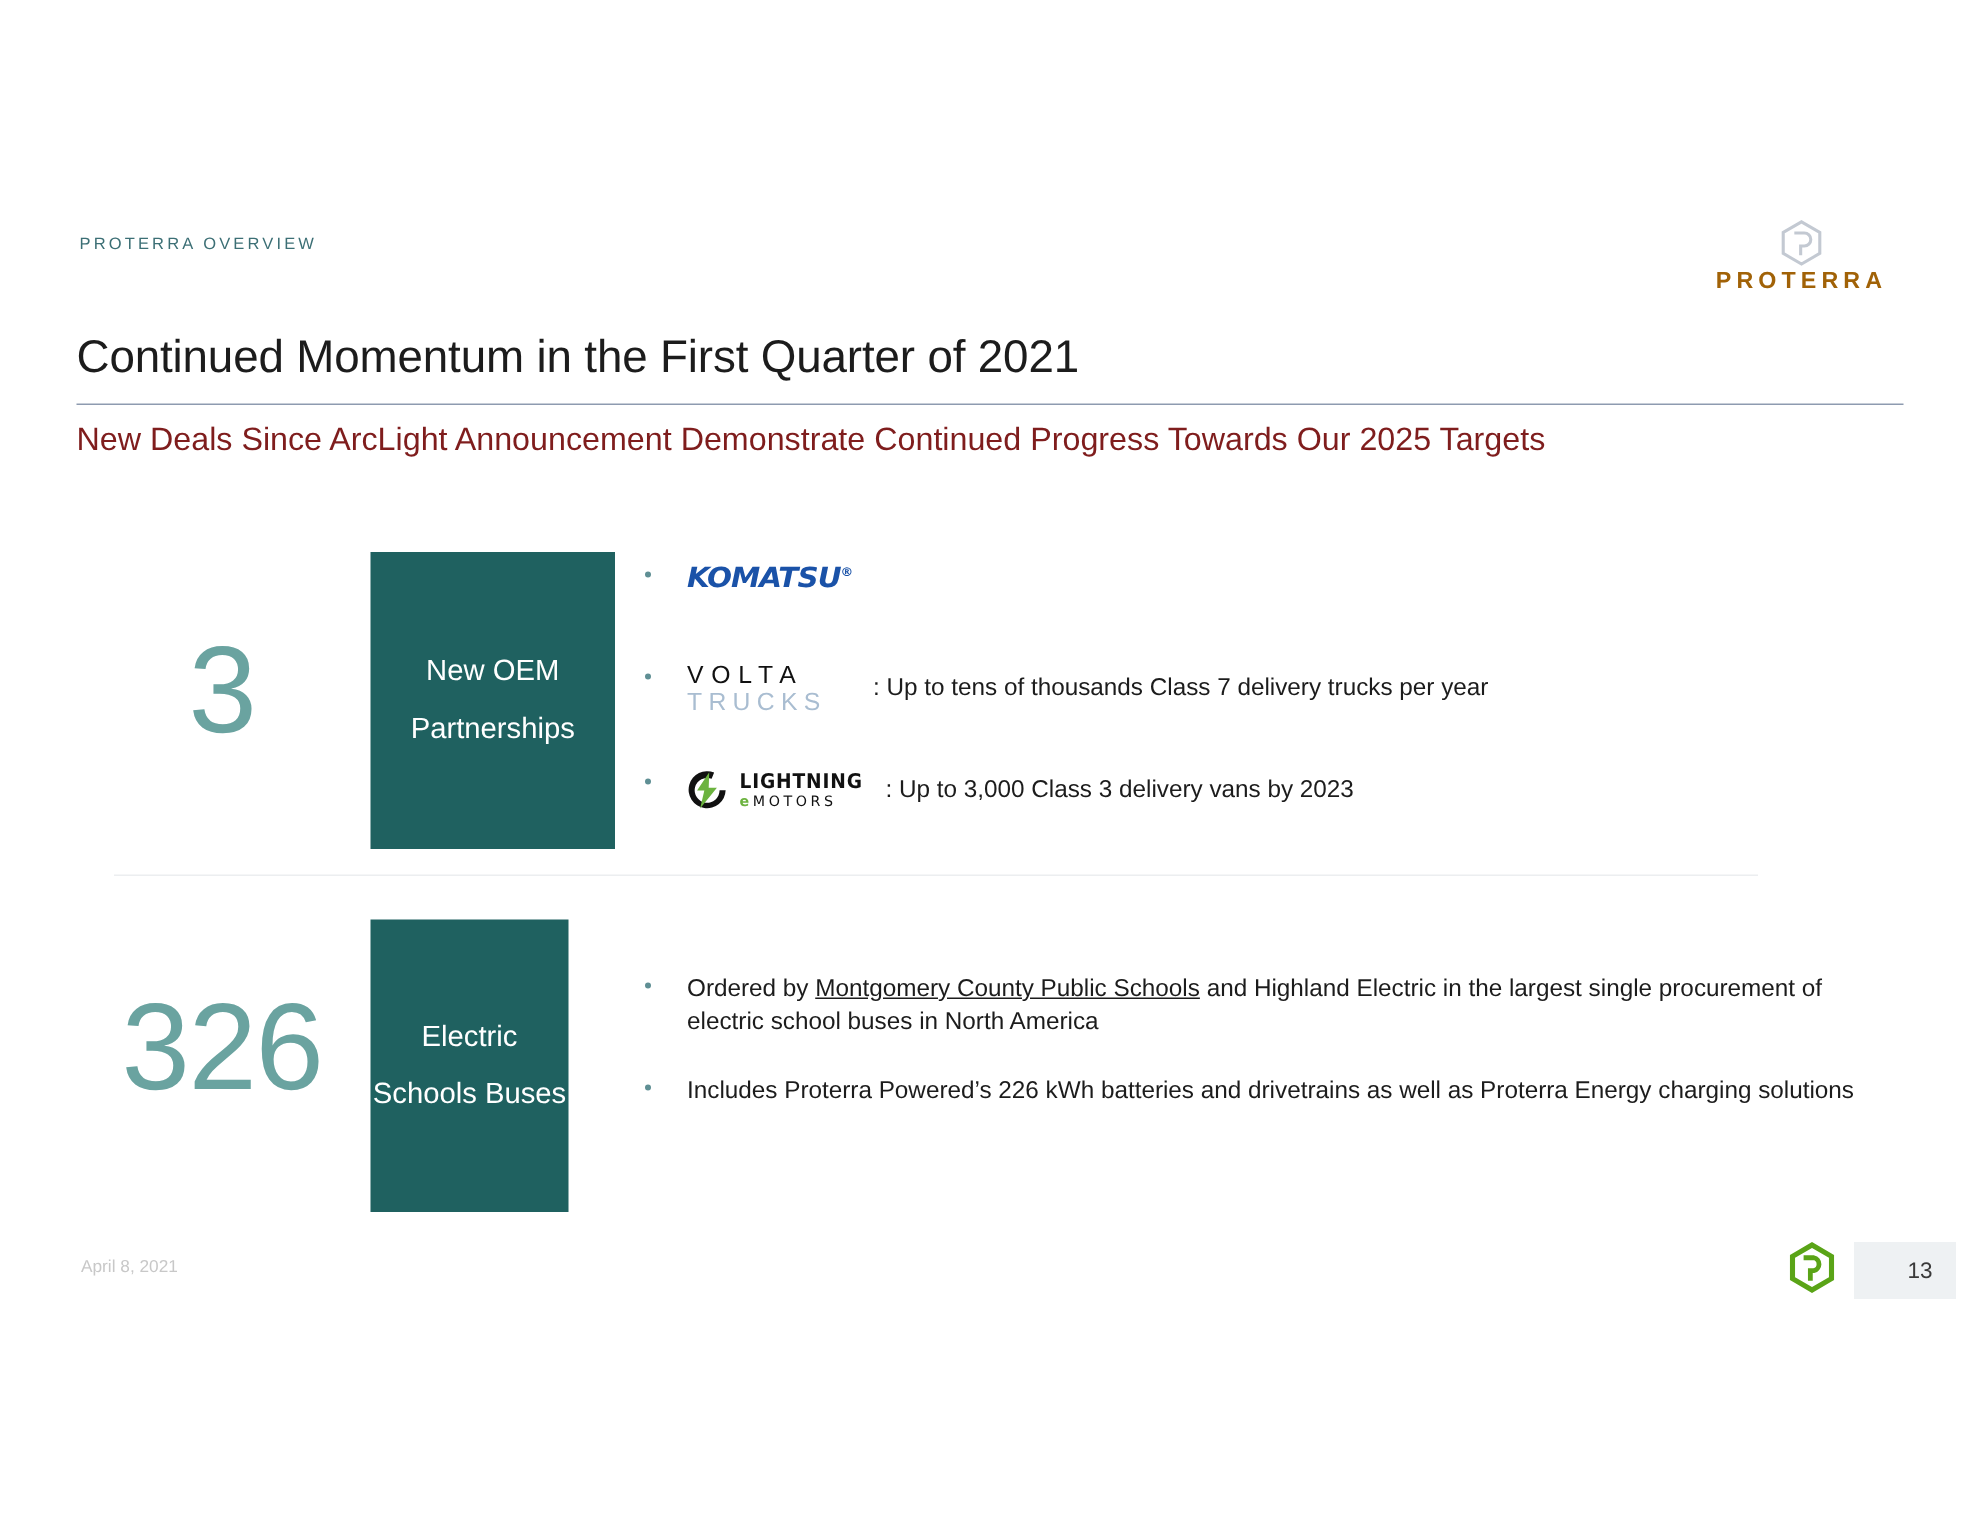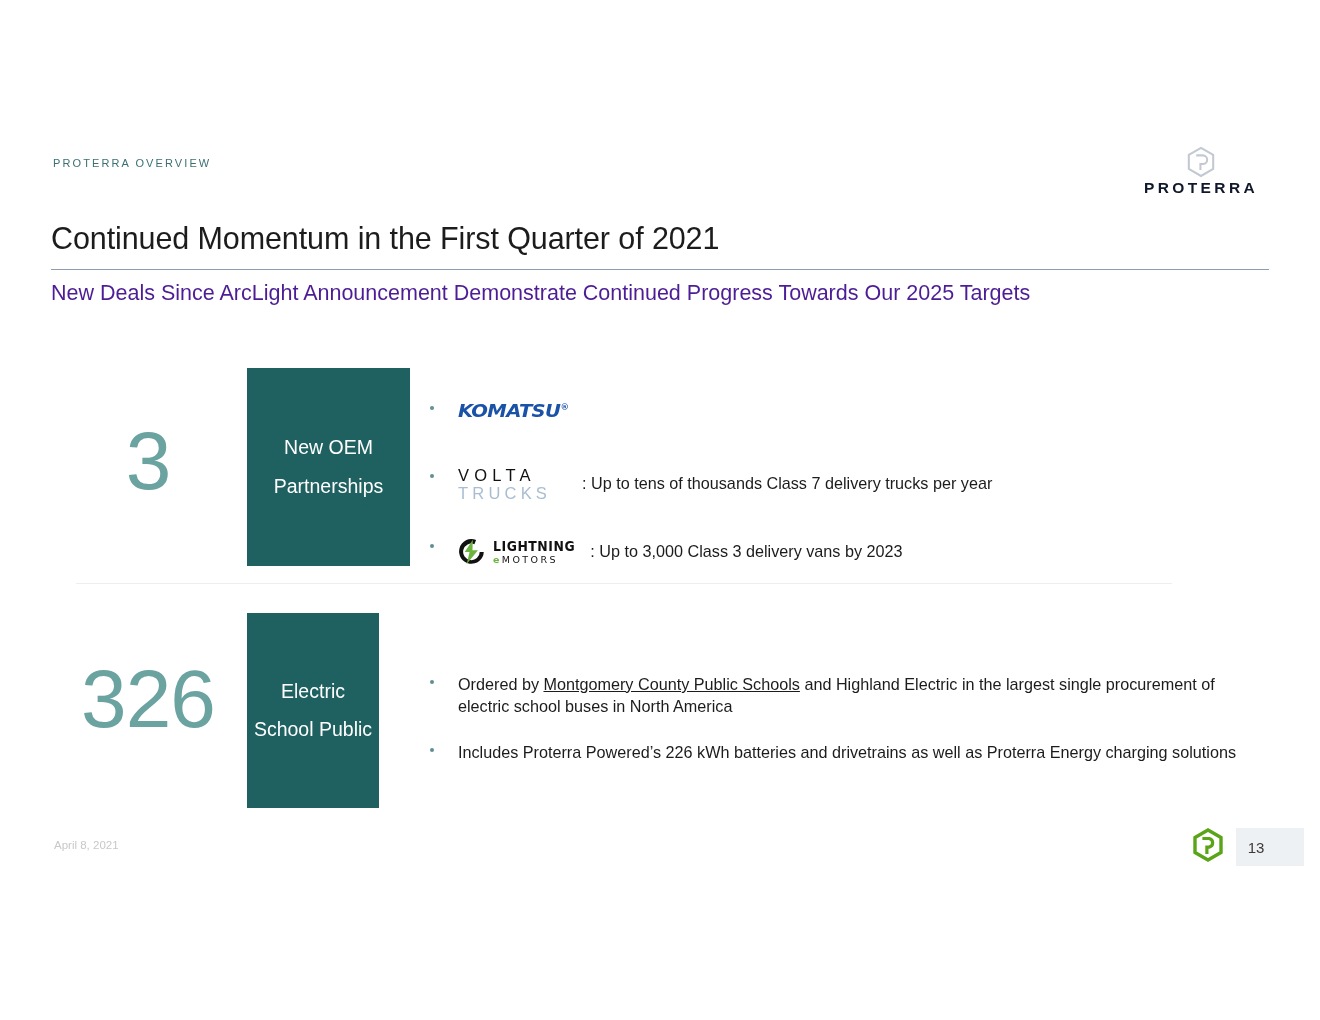--- a/index.html
+++ b/index.html
@@ -37,21 +37,21 @@
     flex-direction: column;
     align-items: center;
     justify-content: flex-start;
   }
   .logo-top .mark { width: 30px; height: 32px; display:block; }
   .logo-top .word {
     margin-top: 2px;
     font-size: 15.5px;
     letter-spacing: 3.4px;
     font-weight: 700;
-    color: #0f172a;
+    color: #a16207;
     line-height: 1;
   }
 
   .slide-title {
     position: absolute;
     left: 51px;
     top: 221px;
     font-size: 30.5px;
     font-weight: 400;
     color: #1c1c1c;
@@ -65,21 +65,21 @@
     width: 1218px;
     height: 1px;
     background: #8e9bb0;
   }
   .slide-subtitle {
     position: absolute;
     left: 51px;
     top: 281px;
     font-size: 21.5px;
     font-weight: 400;
-    color: #4c1d95;
+    color: #7f1d1d;
     white-space: nowrap;
   }
 
   
   .row {
     position: absolute;
     left: 0;
     width: 1320px;
   }
   #row-oem { top: 360px; height: 210px; }
@@ -122,21 +122,20 @@
     left: 428px;
     top: 0;
     width: 790px;
   }
   .bullet {
     position: relative;
     padding-left: 30px;
     font-size: 16.2px;
     color: #1c1c1c;
     line-height: 1.33;
-    margin-top: 25px;
   }
   .bullet > .dot {
     position: absolute;
     left: 2px;
     top: 0.42em;
     width: 4px;
     height: 4px;
     border-radius: 50%;
     background: #5f8f94;
   }
@@ -252,20 +251,21 @@
     position: absolute;
     left: 1236px;
     top: 828px;
     width: 40px;
     height: 38px;
     display: flex;
     align-items: center;
     justify-content: center;
     font-size: 15px;
     color: #3a3a3a;
+    padding-left: 24px;
   }
   .footer-logo {
     position: absolute;
     left: 1190px;
     top: 827px;
     width: 36px;
     height: 38px;
   }
   .footer-logo svg { width: 36px; height: 38px; display: block; }
 </style>
@@ -340,21 +340,21 @@
 </div>
 
 <div class="rule-sep"></div>
 
 <div class="row" id="row-bus">
 
   <div class="big-number" id="num-326">326</div>
 
   <div class="label-box" id="box-bus">
     <span class="l1">Electric</span>
-    <span class="l2">School Public</span>
+    <span class="l2">Schools Buses</span>
   </div>
 
   <div class="bullets">
 
     <div class="bullet" id="b-order">
       <span class="dot"></span>
       <span class="bullet-text"><span>Ordered by </span><span class="u">Montgomery County Public Schools</span><span> and Highland Electric in the largest single procurement of electric school buses in North America</span></span>
     </div>
 
     <div class="bullet" id="b-includes">

